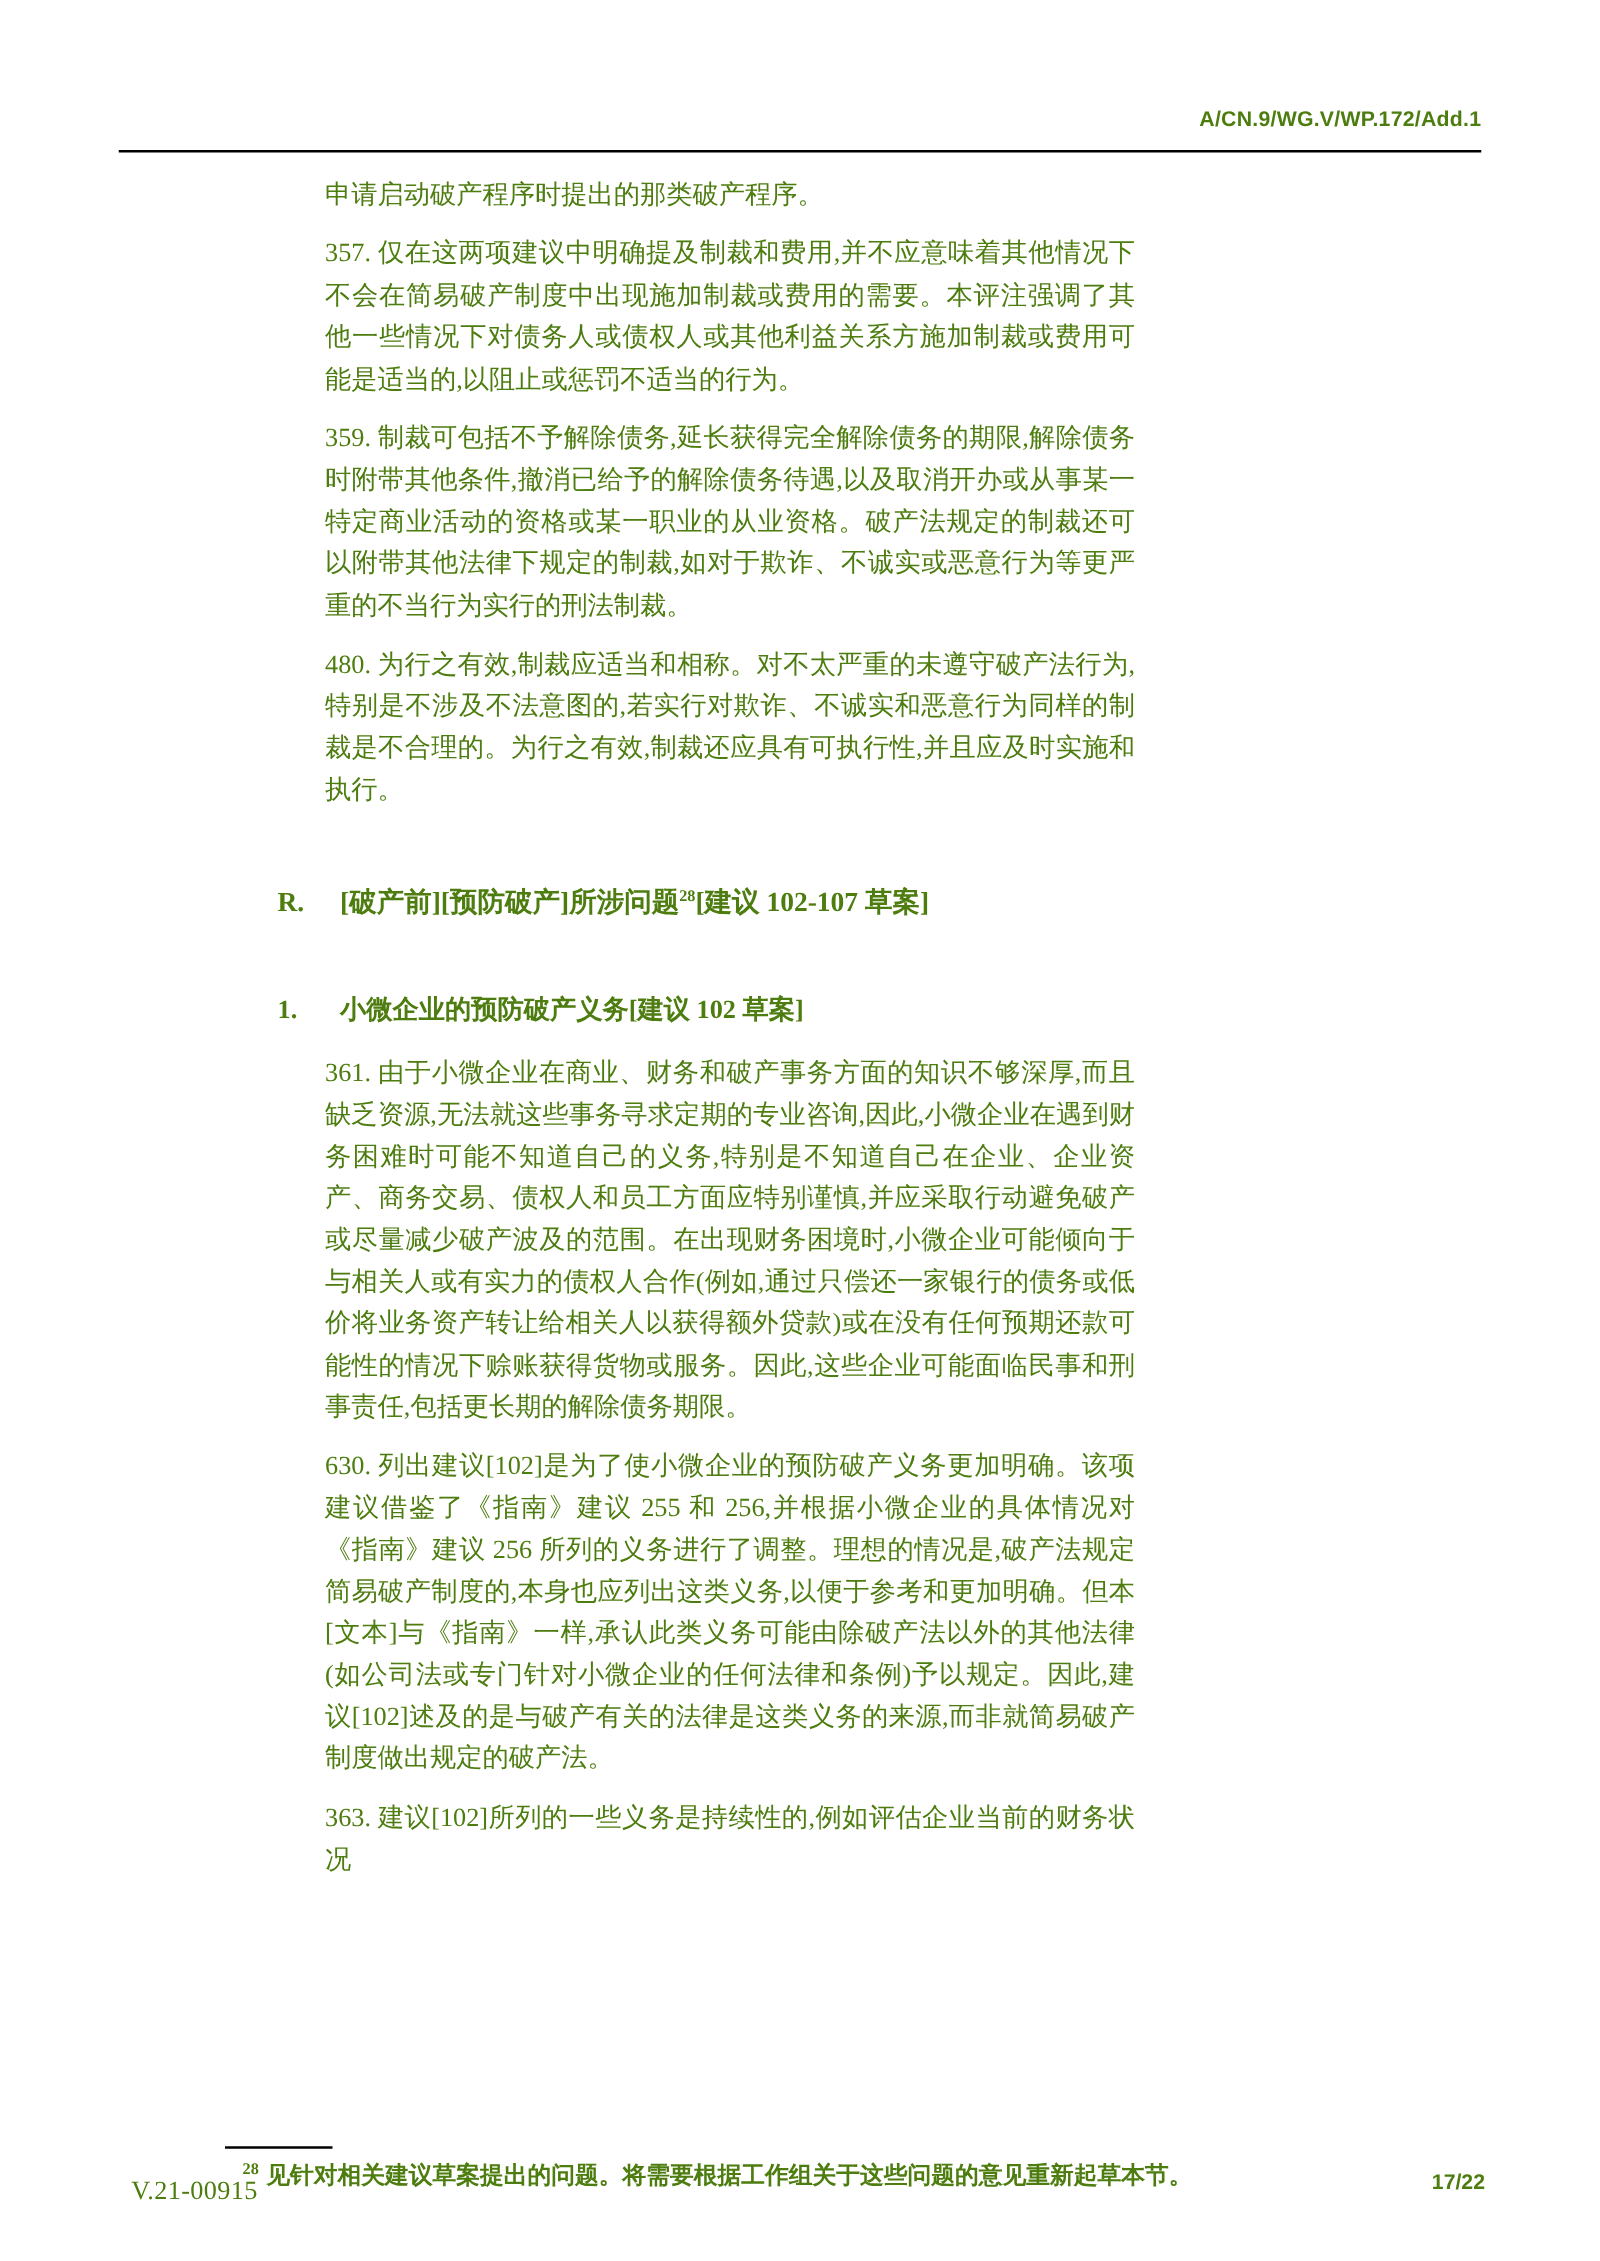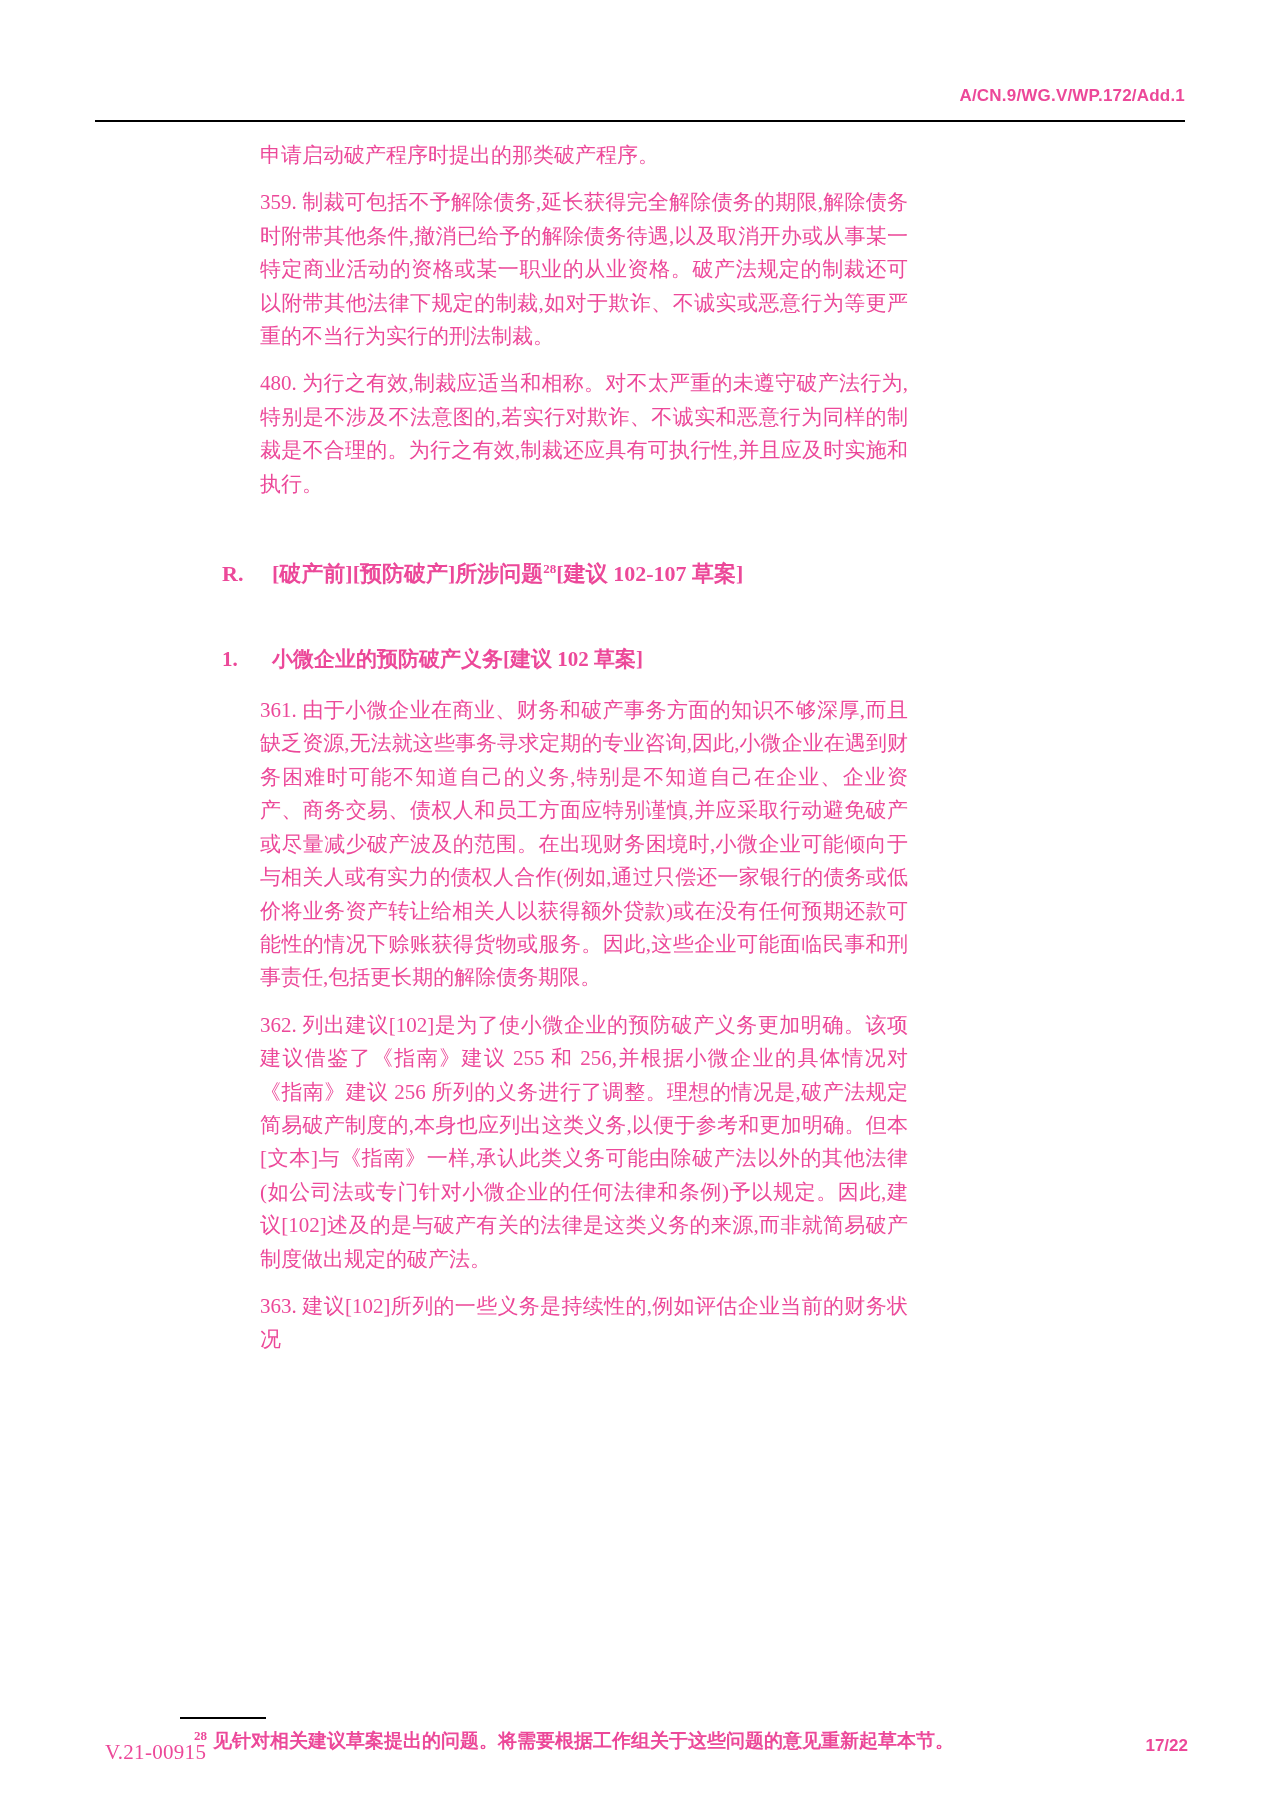--- a/index.html
+++ b/index.html
@@ -6,21 +6,21 @@
     margin: 0;
     padding: 0;
     background: #e8e8e8;
   }
   .page {
     position: relative;
     width: 1280px;
     height: 1809px;
     margin: 0 auto;
     background: #ffffff;
-    color: #ec4899;
+    color: #4d7c0f;
     font-family: "Liberation Serif", "DejaVu Serif", serif;
     overflow: hidden;
   }
   .doc-symbol {
     position: absolute;
     top: 86px;
     right: 95px;
     font-family: "Liberation Sans", "DejaVu Sans", sans-serif;
     font-weight: bold;
     font-size: 17px;
@@ -126,39 +126,40 @@
 <div class="page">
 
   <div class="doc-symbol">A/CN.9/WG.V/WP.172/Add.1</div>
 
   <div class="header-rule"></div>
 
   <div class="content">
 
     <p class="para">申请启动破产程序时提出的那类破产程序。</p>
 
+    <p class="para">357. 仅在这两项建议中明确提及制裁和费用,并不应意味着其他情况下不会在简易破产制度中出现施加制裁或费用的需要。本评注强调了其他一些情况下对债务人或债权人或其他利益关系方施加制裁或费用可能是适当的,以阻止或惩罚不适当的行为。</p>
 
 
     <p class="para">359. 制裁可包括不予解除债务,延长获得完全解除债务的期限,解除债务时附带其他条件,撤消已给予的解除债务待遇,以及取消开办或从事某一特定商业活动的资格或某一职业的从业资格。破产法规定的制裁还可以附带其他法律下规定的制裁,如对于欺诈、不诚实或恶意行为等更严重的不当行为实行的刑法制裁。</p>
 
     <p class="para">480. 为行之有效,制裁应适当和相称。对不太严重的未遵守破产法行为,特别是不涉及不法意图的,若实行对欺诈、不诚实和恶意行为同样的制裁是不合理的。为行之有效,制裁还应具有可执行性,并且应及时实施和执行。</p>
 
     <div class="section-heading">
       <span class="heading-label">R.</span>
       <span class="heading-title"><span>[破产前][预防破产]所涉问题</span><sup class="fn-ref">28</sup><span>[建议 102-107 草案]</span></span>
     </div>
 
     <div class="subsection-heading">
       <span class="heading-label">1.</span>
       <span class="heading-title">小微企业的预防破产义务[建议 102 草案]</span>
     </div>
 
     <p class="para">361. 由于小微企业在商业、财务和破产事务方面的知识不够深厚,而且缺乏资源,无法就这些事务寻求定期的专业咨询,因此,小微企业在遇到财务困难时可能不知道自己的义务,特别是不知道自己在企业、企业资产、商务交易、债权人和员工方面应特别谨慎,并应采取行动避免破产或尽量减少破产波及的范围。在出现财务困境时,小微企业可能倾向于与相关人或有实力的债权人合作(例如,通过只偿还一家银行的债务或低价将业务资产转让给相关人以获得额外贷款)或在没有任何预期还款可能性的情况下赊账获得货物或服务。因此,这些企业可能面临民事和刑事责任,包括更长期的解除债务期限。</p>
 
-    <p class="para">362. 列出建议[102]是为了使小微企业的预防破产义务更加明确。该项建议借鉴了《指南》建议 255 和 256,并根据小微企业的具体情况对《指南》建议 256 所列的义务进行了调整。理想的情况是,破产法规定简易破产制度的,本身也应列出这类义务,以便于参考和更加明确。但本[文本]与《指南》一样,承认此类义务可能由除破产法以外的其他法律(如公司法或专门针对小微企业的任何法律和条例)予以规定。因此,建议[102]述及的是与破产有关的法律是这类义务的来源,而非就简易破产制度做出规定的破产法。</p>
+    <p class="para">630. 列出建议[102]是为了使小微企业的预防破产义务更加明确。该项建议借鉴了《指南》建议 255 和 256,并根据小微企业的具体情况对《指南》建议 256 所列的义务进行了调整。理想的情况是,破产法规定简易破产制度的,本身也应列出这类义务,以便于参考和更加明确。但本[文本]与《指南》一样,承认此类义务可能由除破产法以外的其他法律(如公司法或专门针对小微企业的任何法律和条例)予以规定。因此,建议[102]述及的是与破产有关的法律是这类义务的来源,而非就简易破产制度做出规定的破产法。</p>
 
     <p class="para">363. 建议[102]所列的一些义务是持续性的,例如评估企业当前的财务状况</p>
 
   </div>
 
   <div class="footnote-block">
     <div class="footnote-rule"></div>
     <div class="footnote-text"><sup class="fn-sup">28</sup><span>见针对相关建议草案提出的问题。将需要根据工作组关于这些问题的意见重新起草本节。</span></div>
   </div>
 

